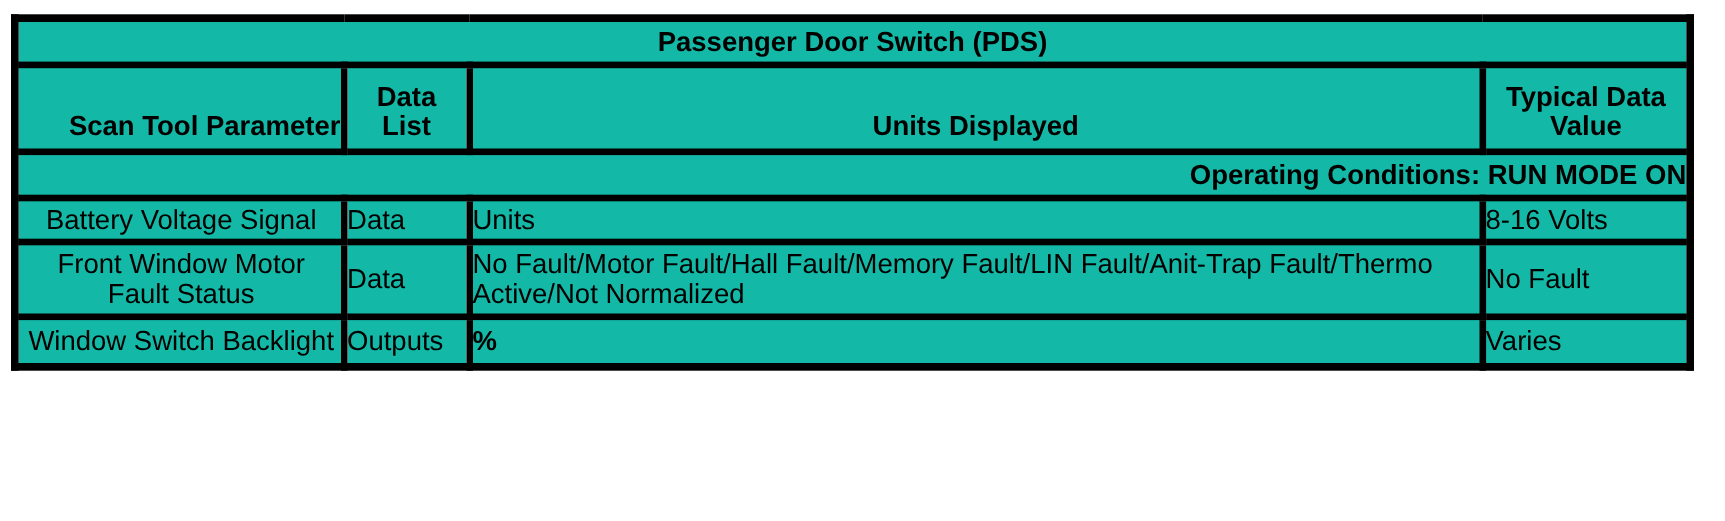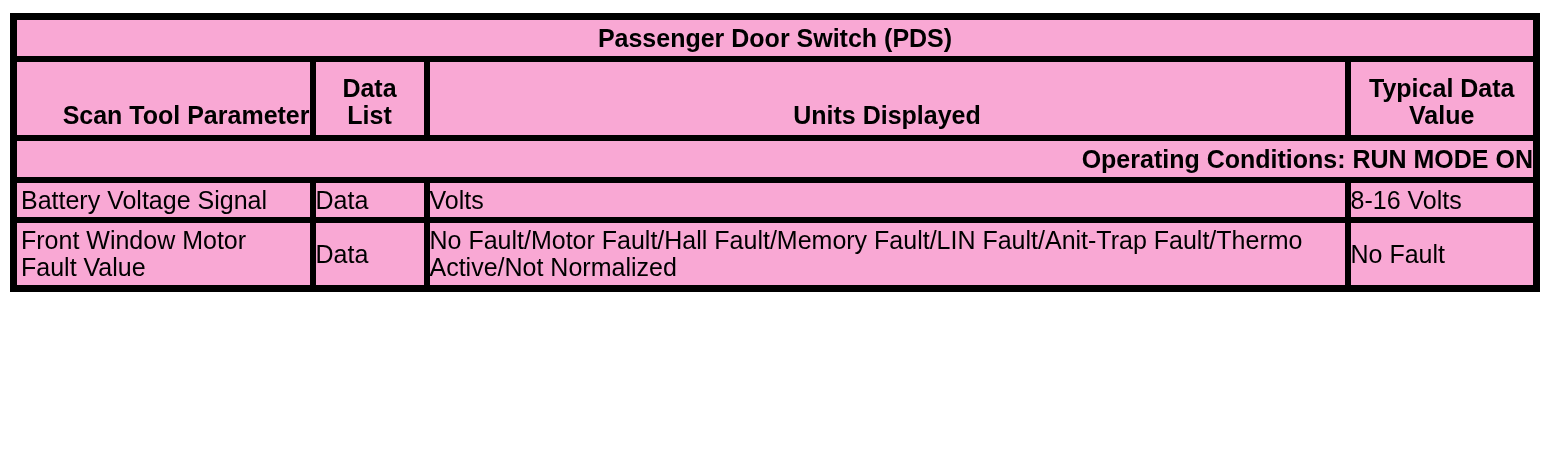--- a/index.html
+++ b/index.html
@@ -19,21 +19,21 @@
     border-collapse: collapse;
     table-layout: fixed;
     width: 1523px;
     margin: 13px 0 0 10px;
     border: 7px solid #000000;
   }
   table.spec td, table.spec th {
     border: 6px solid #000000;
     font-size: 25px;
     line-height: 27px;
-    background: #f9a8d4;
+    background: #14b8a6;
     overflow: hidden;
     word-wrap: break-word;
   }
   
   col.c-param   { width: 299px; }
   col.c-dlist   { width: 114px; }
   col.c-units   { width: 921px; }
   col.c-typical { width: 189px; }
 
   
@@ -65,21 +65,21 @@
   
   td.section-cell {
     font-weight: bold;
     text-align: right;
     vertical-align: middle;
     height: 36px;
     padding: 0 0 0 4px;
   }
   
   td.param {
-    text-align: left;
+    text-align: center;
     vertical-align: middle;
     padding: 0 1px 0 4px;
   }
   td.dlist, td.units, td.typical {
     text-align: left;
     vertical-align: middle;
     padding: 0;
   }
   td.units-strong { font-weight: bold; }
   tr.h34 td { height: 34px; }
@@ -110,28 +110,34 @@
       <th class="hdr">Typical Data Value</th>
     </tr>
 
     <tr>
       <td class="section-cell" colspan="4">Operating Conditions: RUN MODE ON</td>
     </tr>
 
     <tr class="h34">
       <td class="param">Battery Voltage Signal</td>
       <td class="dlist">Data</td>
-      <td class="units">Volts</td>
+      <td class="units">Units</td>
       <td class="typical">8-16 Volts</td>
     </tr>
 
 
     <tr class="h62">
-      <td class="param">Front Window Motor Fault Value</td>
+      <td class="param">Front Window Motor Fault Status</td>
       <td class="dlist">Data</td>
       <td class="units">No Fault/Motor Fault/Hall Fault/Memory Fault/LIN Fault/Anit-Trap Fault/Thermo Active/Not Normalized</td>
       <td class="typical">No Fault</td>
     </tr>
 
 
+    <tr class="h39">
+      <td class="param">Window Switch Backlight</td>
+      <td class="dlist">Outputs</td>
+      <td class="units units-strong">%</td>
+      <td class="typical">Varies</td>
+    </tr>
   </tbody>
     </table>
 </div>
 
 </body></html>

